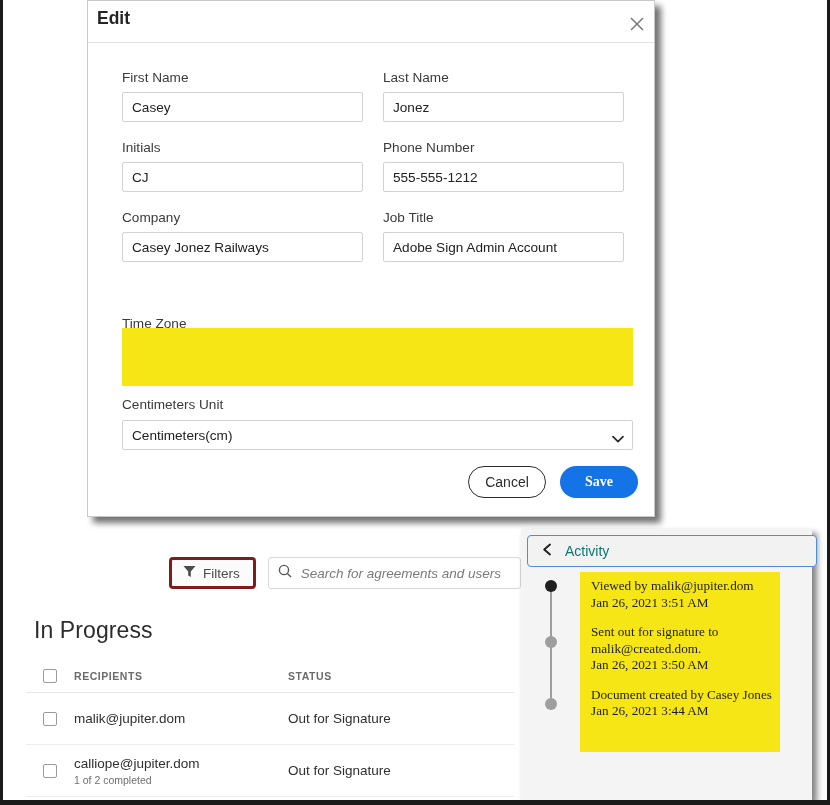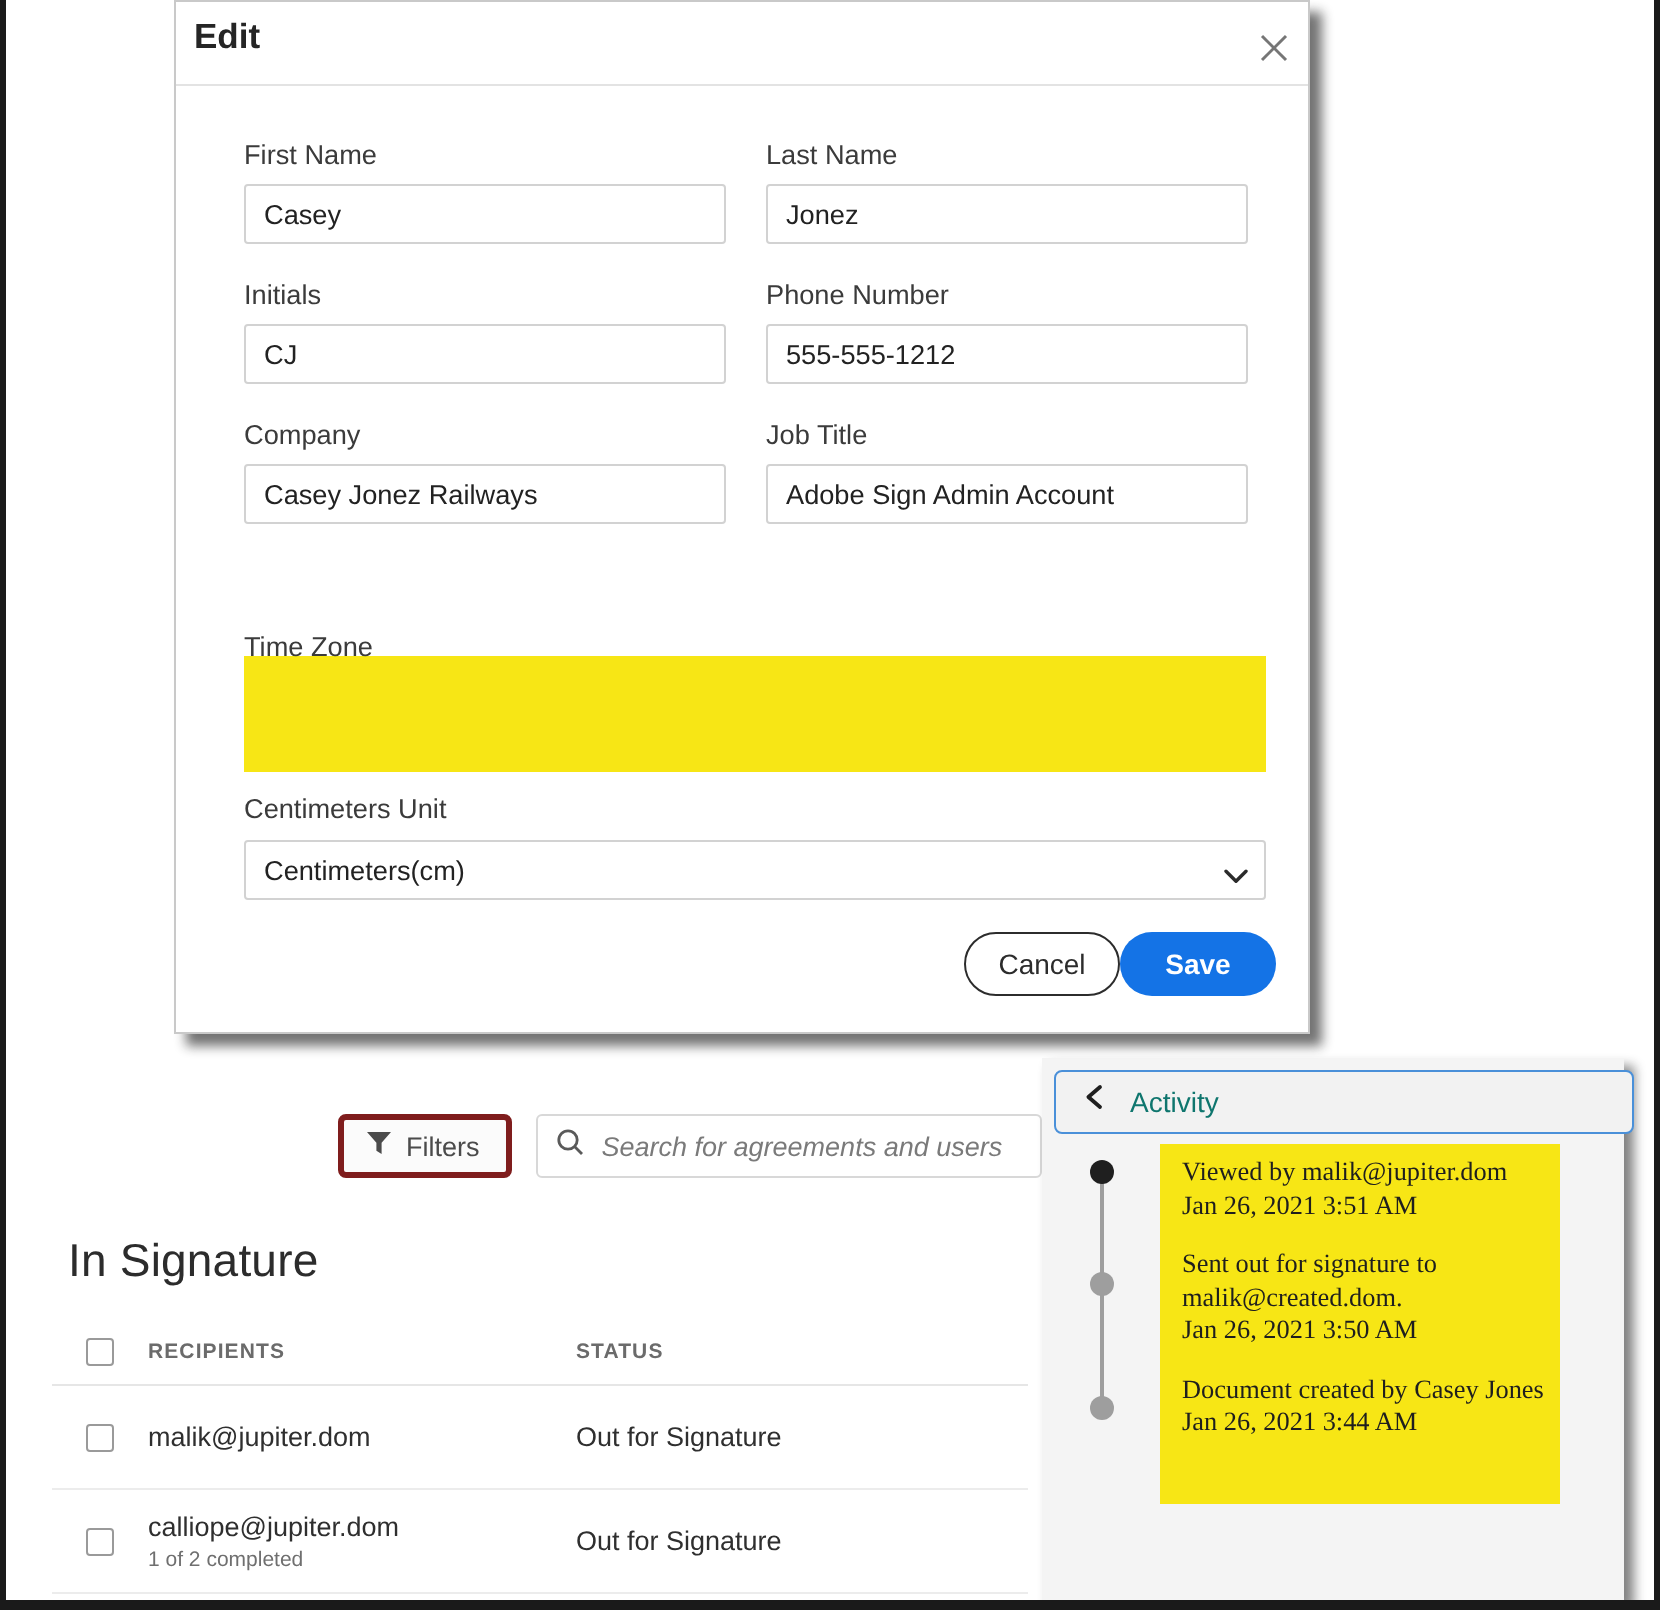--- a/index.html
+++ b/index.html
@@ -296,41 +296,41 @@
     width: 511px;
   }
   .tz-block .flabel, .mu-block .flabel { margin-bottom: 8px; }
   .tz-block .fselect { background: transparent; }
 
   .modal-actions {
     position: absolute;
     left: 88px; top: 466px;
     width: 550px;
     display: flex; justify-content: flex-end; align-items: flex-end;
-    gap: 0;
+    gap: 14px;
   }
   .btn-cancel {
     width: 78px; height: 32px;
     border: 1.5px solid #2c2c2c;
     border-radius: 16px;
     background: #ffffff;
     color: #2c2c2c;
     font-size: 14px;
     font-family: "Liberation Sans", sans-serif;
     cursor: pointer;
   }
   .btn-save {
     width: 78px; height: 32px;
     border: none;
     border-radius: 16px;
     background: #1473e6;
     color: #ffffff;
     font-size: 14px;
     font-weight: bold;
-    font-family: Liberation Sans, sans-serif;
+    font-family: Liberation Serif, serif;
     cursor: pointer;
   }
 </style>
 </head>
 <body>
 
 <div id="root">
 
   <div class="bg-page">
 
@@ -348,21 +348,21 @@
         <span class="mag">
           <svg width="14" height="14" viewBox="0 0 14 14">
             <circle cx="6" cy="6" r="4.6" fill="none" stroke="#5a5a5a" stroke-width="1.4"></circle>
             <line x1="9.4" y1="9.4" x2="13" y2="13" stroke="#5a5a5a" stroke-width="1.4"></line>
           </svg>
         </span>
         <input class="search-input" type="text" placeholder="Search for agreements and users..." style="">
       </div>
     </div>
 
-    <div class="section-title">In Signature</div>
+    <div class="section-title">In Progress</div>
 
     <div class="table">
       <div class="thead">
         <div class="th-check">
           <span class="cbox"></span>
         </div>
         <div class="th-recip">RECIPIENTS</div>
         <div class="th-status">STATUS</div>
       </div>
 

